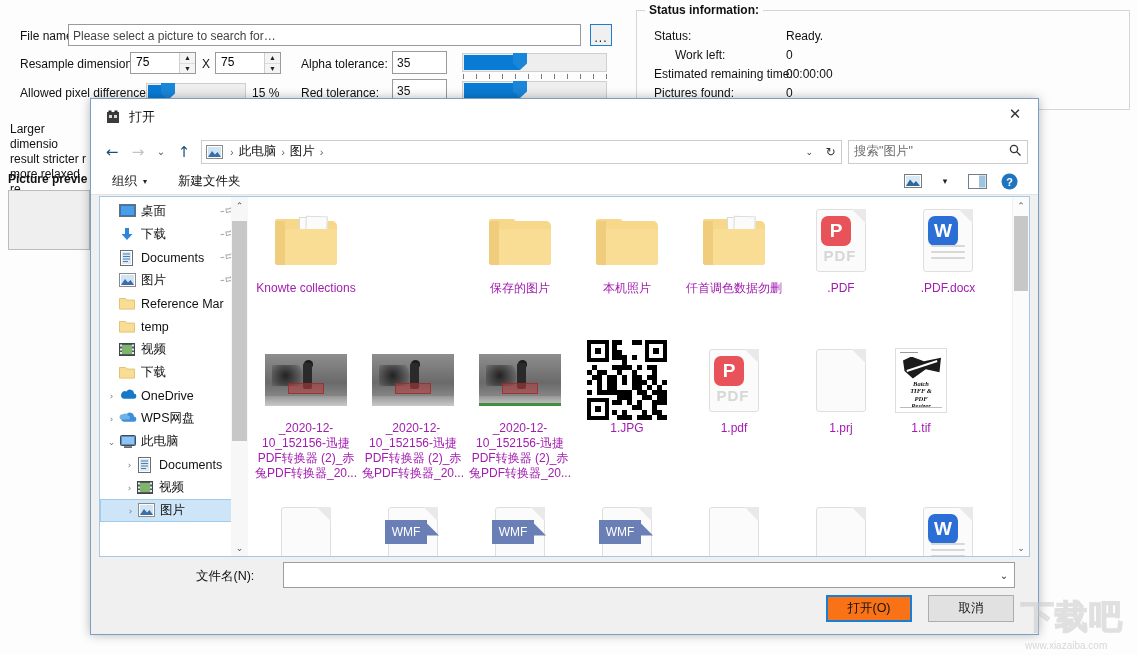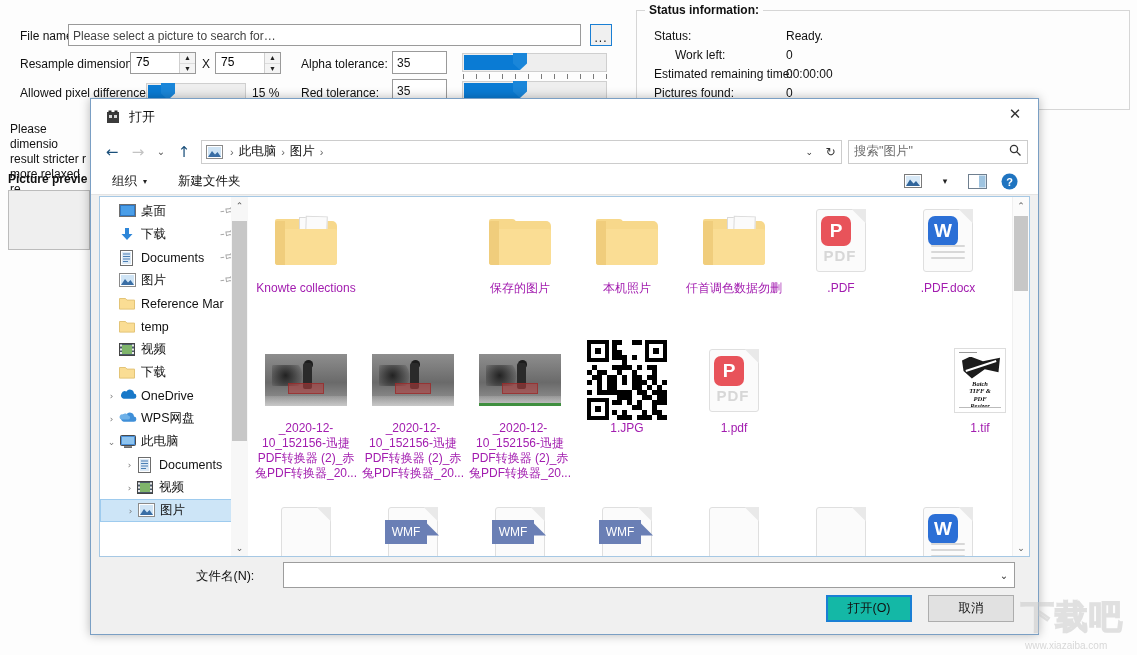--- a/index.html
+++ b/index.html
@@ -263,21 +263,21 @@
     border:1px solid #9d9d9d; background:#fff; display:flex; align-items:center;
   }
   .fn-input .val { flex:1; font-size:12.5px; color:#111; padding-left:5px; }
   .fn-input .cdrop { width:20px; text-align:center; font-size:10px; color:#333; }
 
   .dbtn {
     position:absolute; height:27px; width:86px;
     display:flex; align-items:center; justify-content:center;
     font-size:12.5px; color:#111; background:#e1e1e1; border:1px solid #adadad;
   }
-  .dbtn.primary { background:#14b8a6; border:2px solid #1a7fd4; }
+  .dbtn.primary { background:#f97316; border:2px solid #1a7fd4; }
 
   .watermark {
     position:absolute; right:6px; bottom:2px; width:126px; height:56px;
     opacity:.55; pointer-events:none;
   }
   .wm-cn {
     position:absolute; left:16px; top:2px; font-size:33px; font-weight:bold;
     color:transparent; -webkit-text-stroke:1.4px #c9c9c9;
     font-family:"DejaVu Sans", sans-serif; letter-spacing:1px; line-height:36px;
   }
@@ -344,21 +344,21 @@
     <div class="lbl" style="left:252px; top:86px;">15 %</div>
 
     <div class="lbl" style="left:301px; top:86px;">Red tolerance:</div>
     <div class="tbox" style="left:392px; top:79px; width:55px; height:23px;">35</div>
     <div class="track" style="left:462px; top:81px; width:145px; height:19px;">
       <div class="fill" style="width:56px;"></div>
       <div class="thumb" style="left:50px;"></div>
     </div>
 
     <div class="helptext" style="left:10px; top:122px; width:82px;">
-      <div>Please dimensio</div>
+      <div>Larger dimensio</div>
       <div>result stricter r</div>
       <div>more relaxed re</div>
     </div>
 
     <div class="lbl" style="left:8px; top:172px; font-weight:bold;">Picture previe</div>
     <div class="preview-box" style="left:8px; top:190px; width:82px; height:60px;"></div>
 
     <div class="groupbox" style="left:636px; top:10px; width:494px; height:100px;">
       <div class="gtitle">Status information:</div>
     </div>
@@ -840,21 +840,29 @@
             <div class="gitem" style="left: 432px; top: 142px;">
               <div class="gthumb">
                 <span class="doc">
                   <span class="fold"></span>
                   <span class="badge" style="background:#e8535a;">P</span>
                   <span class="pdftxt">PDF</span>
                 </span>
               </div>
               <div class="gname">1.pdf</div>
             </div>
-            <div class="gitem" style="left: 678px; top: 142px;">
+            <div class="gitem" style="left: 539px; top: 142px;">
+              <div class="gthumb">
+                <span class="doc">
+                  <span class="fold"></span>
+                </span>
+              </div>
+              <div class="gname">1.prj</div>
+            </div>
+            <div class="gitem" style="left: 619px; top: 142px;">
               <div class="gthumb">
                 <span class="tifdoc">
                   <span class="tl"></span>
                   <span class="blob"></span>
                   <span class="slash"></span>
                   <span class="ttl">Batch<br>TIFF &amp;<br>PDF<br>Resizer</span>
                   <span class="ft"></span>
                 </span>
               </div>
               <div class="gname">1.tif</div>

